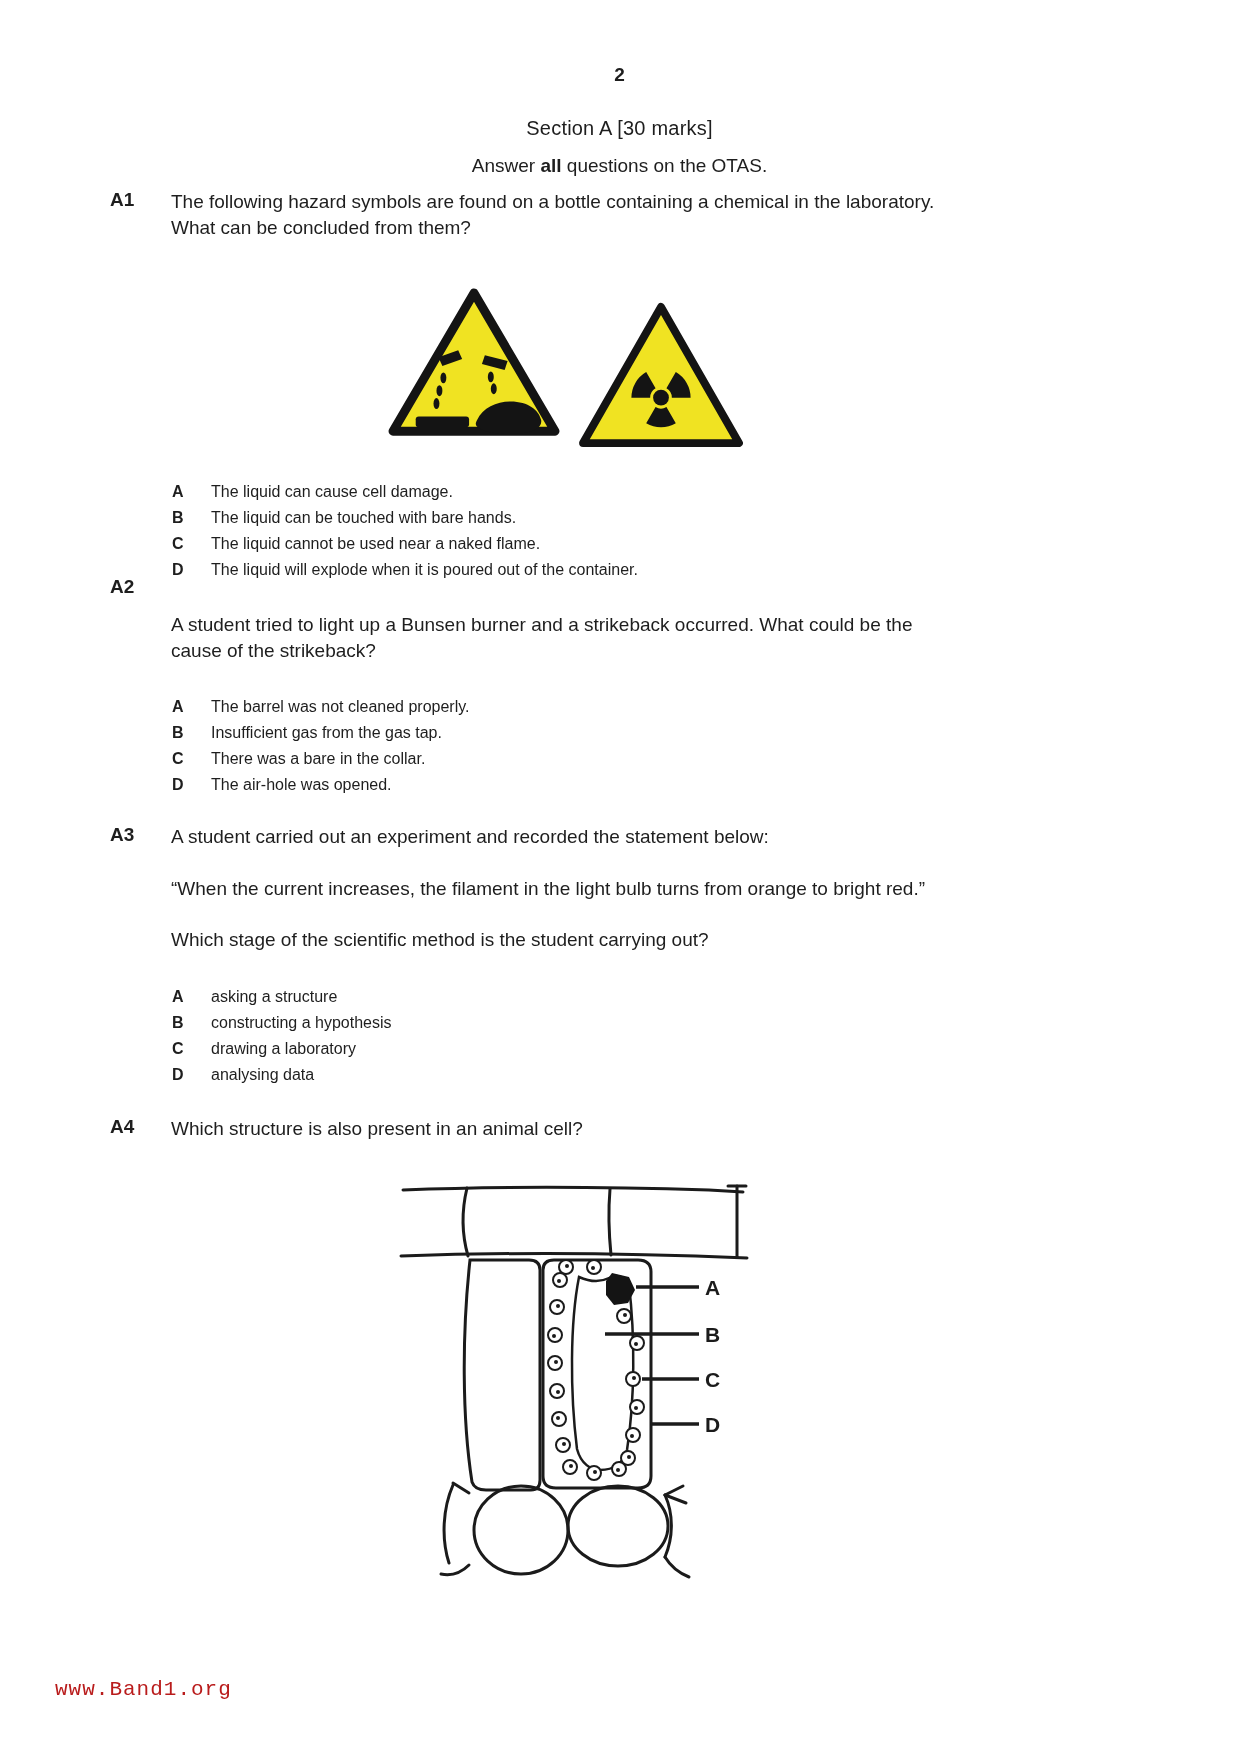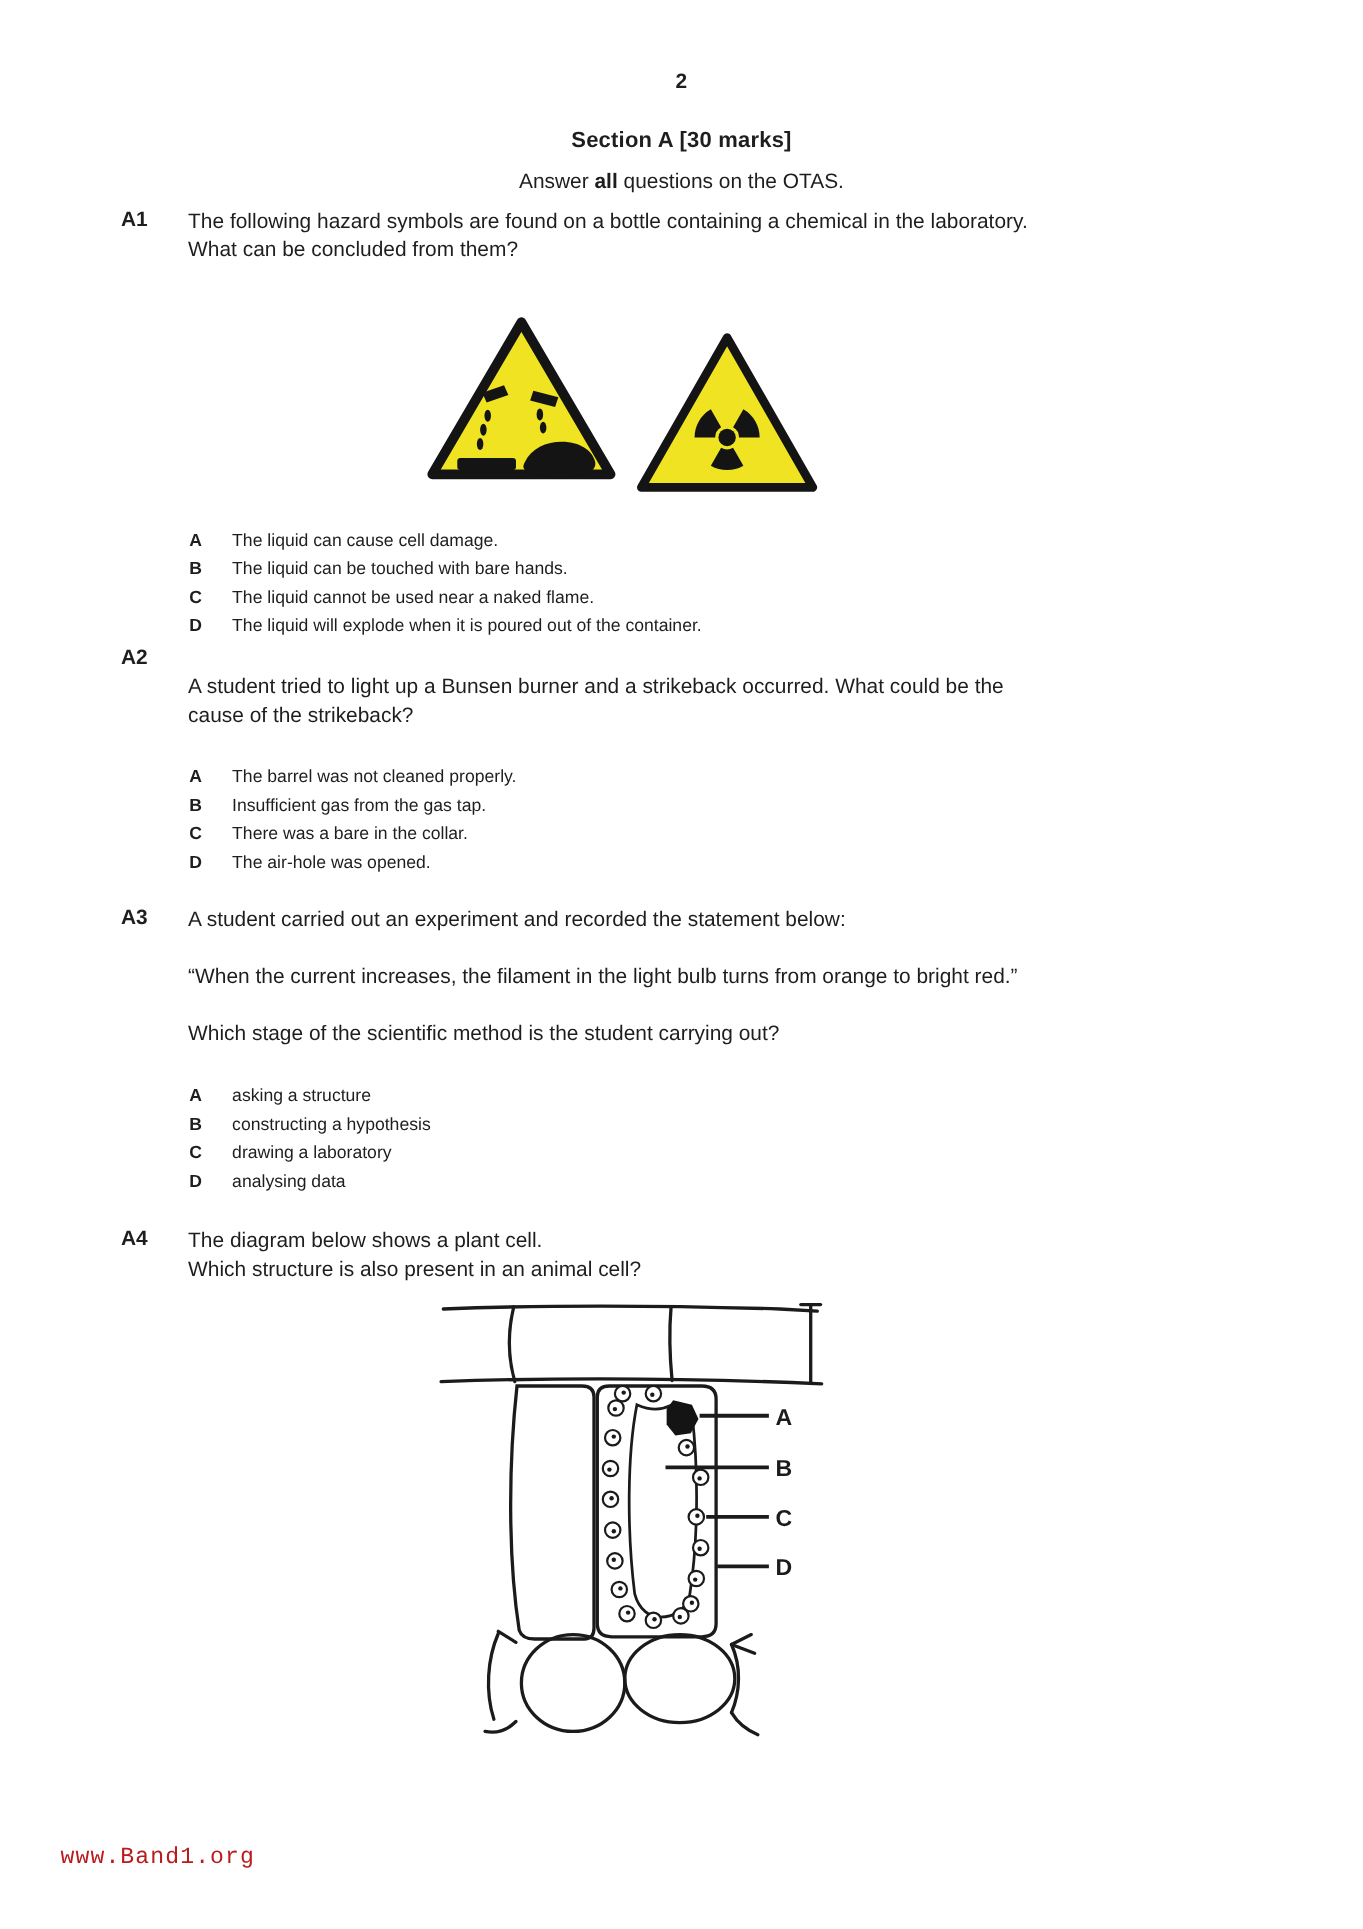--- a/index.html
+++ b/index.html
@@ -6,21 +6,21 @@
   .page{
     position:relative;
     width:1239px;height:1754px;
     background:#ffffff;
     font-family:"Liberation Sans",sans-serif;
     color:#1e1e1e;
     overflow:hidden;
   }
   .center-line{position:absolute;left:0;width:100%;text-align:center;}
   .page-num{top:64px;font-size:19px;font-weight:bold;}
-  .sec-title{top:117px;font-size:20px;font-weight:bold;letter-spacing:.2px;text-align:center;}
+  .sec-title{top:117px;font-size:20px;font-weight:normal;letter-spacing:.2px;text-align:center;}
   .sec-sub{top:143px;font-size:19px;margin-top:12px;}
   .sec-sub .b{font-weight:bold;}
   .qlabel{position:absolute;left:110px;font-size:19px;font-weight:bold;}
   .qtext{position:absolute;left:171px;width:900px;font-size:19px;line-height:26px;}
   .options{position:absolute;left:172px;font-size:16px;}
   .opt-row{height:26px;line-height:26px;}
   .opt-letter{display:inline-block;width:39px;font-weight:bold;}
   .symbols{position:absolute;left:388px;top:286px;display:flex;align-items:flex-end;gap:16px;}
   .diagram{position:absolute;left:393px;top:1183px;}
   .footer{
@@ -72,21 +72,21 @@
     </svg>
   </div>
 
   <div class="options" style="top:479px">
     <div class="opt-row"><span class="opt-letter">A</span><span>The liquid can cause cell damage.</span></div>
     <div class="opt-row"><span class="opt-letter">B</span><span>The liquid can be touched with bare hands.</span></div>
     <div class="opt-row"><span class="opt-letter">C</span><span>The liquid cannot be used near a naked flame.</span></div>
     <div class="opt-row"><span class="opt-letter">D</span><span>The liquid will explode when it is poured out of the container.</span></div>
   </div>
 
-  <div class="qlabel" style="top:588px">A2</div>
+  <div class="qlabel" style="top:576px">A2</div>
   <div class="qtext" style="top:612px">
     <div>A student tried to light up a Bunsen burner and a strikeback occurred. What could be the</div>
     <div>cause of the strikeback?</div>
   </div>
   <div class="options" style="top:694px">
     <div class="opt-row"><span class="opt-letter">A</span><span>The barrel was not cleaned properly.</span></div>
     <div class="opt-row"><span class="opt-letter">B</span><span>Insufficient gas from the gas tap.</span></div>
     <div class="opt-row"><span class="opt-letter">C</span><span>There was a bare in the collar.</span></div>
     <div class="opt-row"><span class="opt-letter">D</span><span>The air-hole was opened.</span></div>
   </div>
@@ -97,21 +97,20 @@
   <div class="qtext" style="top:927px">Which stage of the scientific method is the student carrying out?</div>
   <div class="options" style="top:984px">
     <div class="opt-row"><span class="opt-letter">A</span><span>asking a structure</span></div>
     <div class="opt-row"><span class="opt-letter">B</span><span>constructing a hypothesis</span></div>
     <div class="opt-row"><span class="opt-letter">C</span><span>drawing a laboratory</span></div>
     <div class="opt-row"><span class="opt-letter">D</span><span>analysing data</span></div>
   </div>
 
   <div class="qlabel" style="top:1116px">A4</div>
   <div class="qtext" style="top:1116px">
-    <div>The diagram below shows a plant cell.</div>
     <div>Which structure is also present in an animal cell?</div>
   </div>
 
   <div class="diagram">
     <svg width="365" height="420" viewBox="0 0 365 420">
       <g stroke="#1b1b1b" stroke-width="3" fill="none" stroke-linecap="round">
 
         <path d="M10,7 C110,3 220,4 316,7 L350,9"></path>
         <path d="M8,73 C120,69 240,70 354,75"></path>
         <path d="M74,5 C68,30 69,52 75,73"></path>

